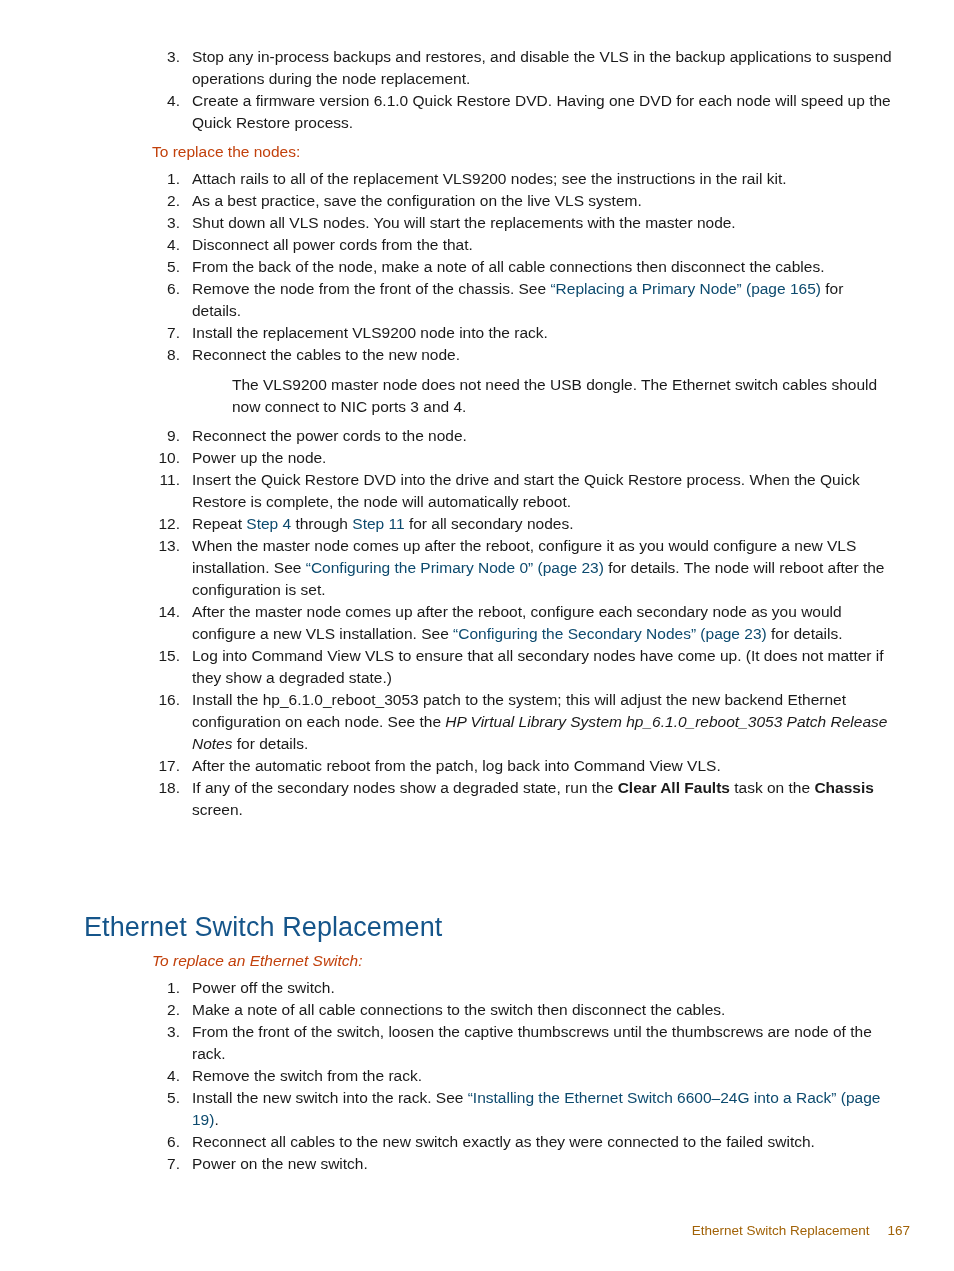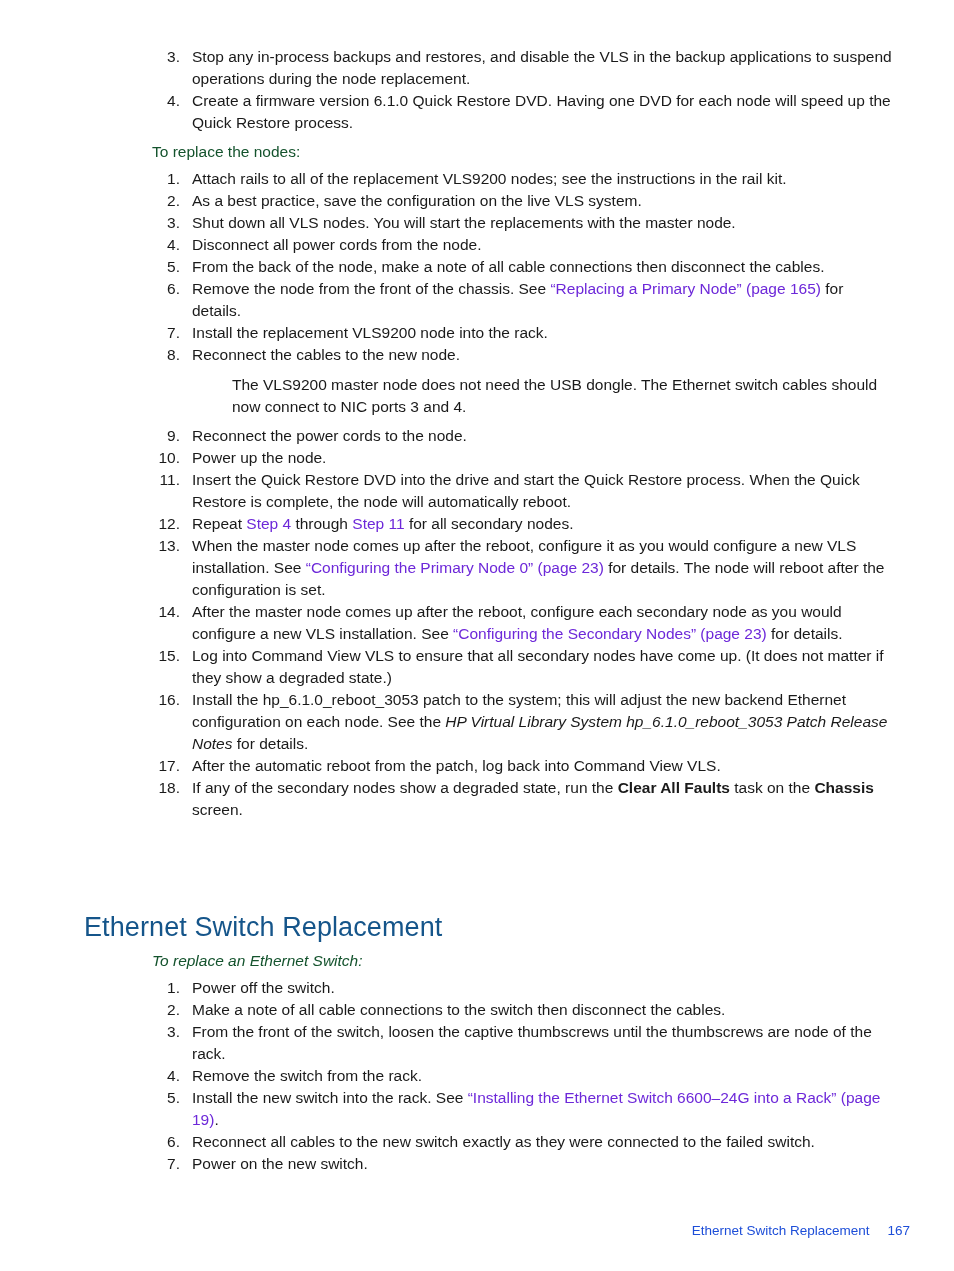--- a/index.html
+++ b/index.html
@@ -30,21 +30,21 @@
     top: 46px;
     width: 810px;
   }
 
   
   .lead-in {
     font-size: 15.5px;
     line-height: 22px;
     margin: 7px 0 5px 0;
     padding-left: 68px;
-    color: #14532d;
+    color: #c2410c;
   }
 
   
   ol.steps {
     list-style: none;
     margin: 0;
     padding: 0;
   }
   ol.steps > li {
     position: relative;
@@ -72,21 +72,21 @@
   .sub-para {
     display: block;
     margin-top: 8px;
     margin-bottom: 7px;
     font-size: 15.5px;
     line-height: 22px;
     margin-left: 40px;
   }
 
   a.xref, .xref {
-    color: #6d28d9;
+    color: #0c4a6e;
     text-decoration: none;
   }
   .bold { font-weight: bold; }
   .ital { font-style: italic; }
 
   
   h1.section-heading {
     position: absolute;
     left: 84px;
     top: 911px;
@@ -109,21 +109,21 @@
   }
 
   
   .footer {
     position: absolute;
     left: 84px;
     right: 44px;
     top: 1222px;
     font-size: 13.5px;
     line-height: 18px;
-    color: #1d4ed8;
+    color: #a16207;
     text-align: right;
   }
   .footer .f-title { margin-right: 18px; }
   .footer .f-page { }
 </style>
 </head>
 <body>
 
 <div class="page">
 
@@ -154,21 +154,21 @@
         <span class="txt">As a best practice, save the configuration on the live VLS system.</span>
       </li>
 
       <li>
         <span class="num">3.</span>
         <span class="txt">Shut down all VLS nodes. You will start the replacements with the master node.</span>
       </li>
 
       <li>
         <span class="num">4.</span>
-        <span class="txt">Disconnect all power cords from the node.</span>
+        <span class="txt">Disconnect all power cords from the that.</span>
       </li>
 
       <li>
         <span class="num">5.</span>
         <span class="txt">From the back of the node, make a note of all cable connections then disconnect the cables.</span>
       </li>
 
       <li>
         <span class="num">6.</span>
         <span class="txt"><span>Remove the node from the front of the chassis. See </span><a class="xref" href="#">“Replacing a Primary Node” (page 165)</a><span> for details.</span></span>

